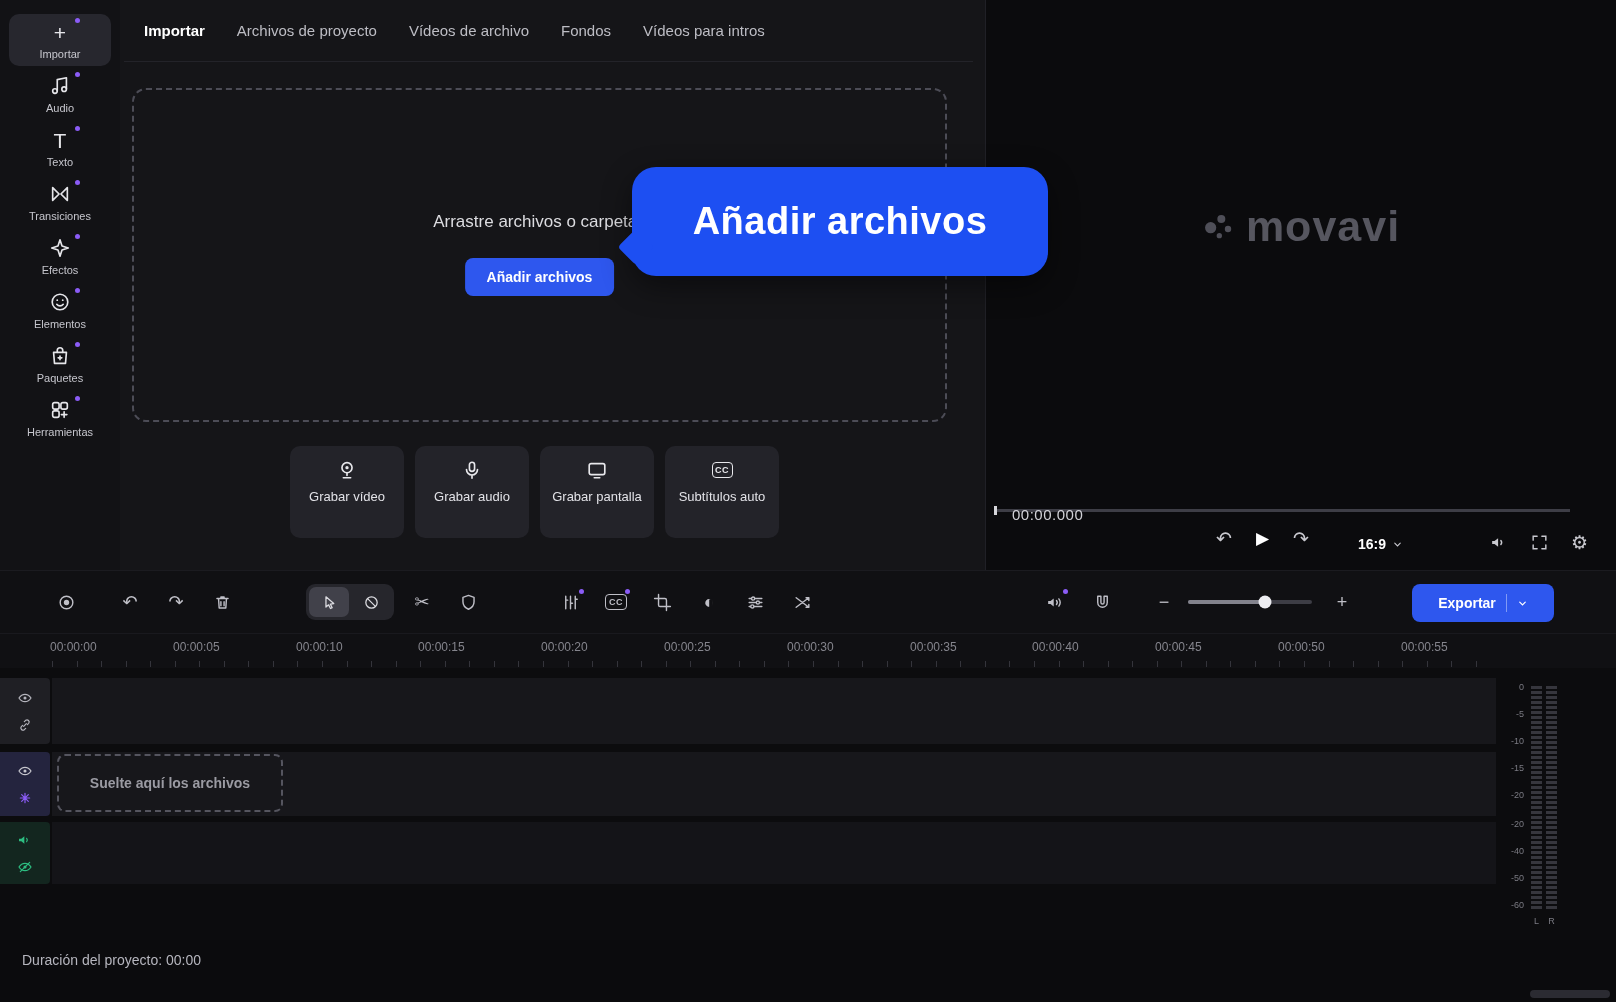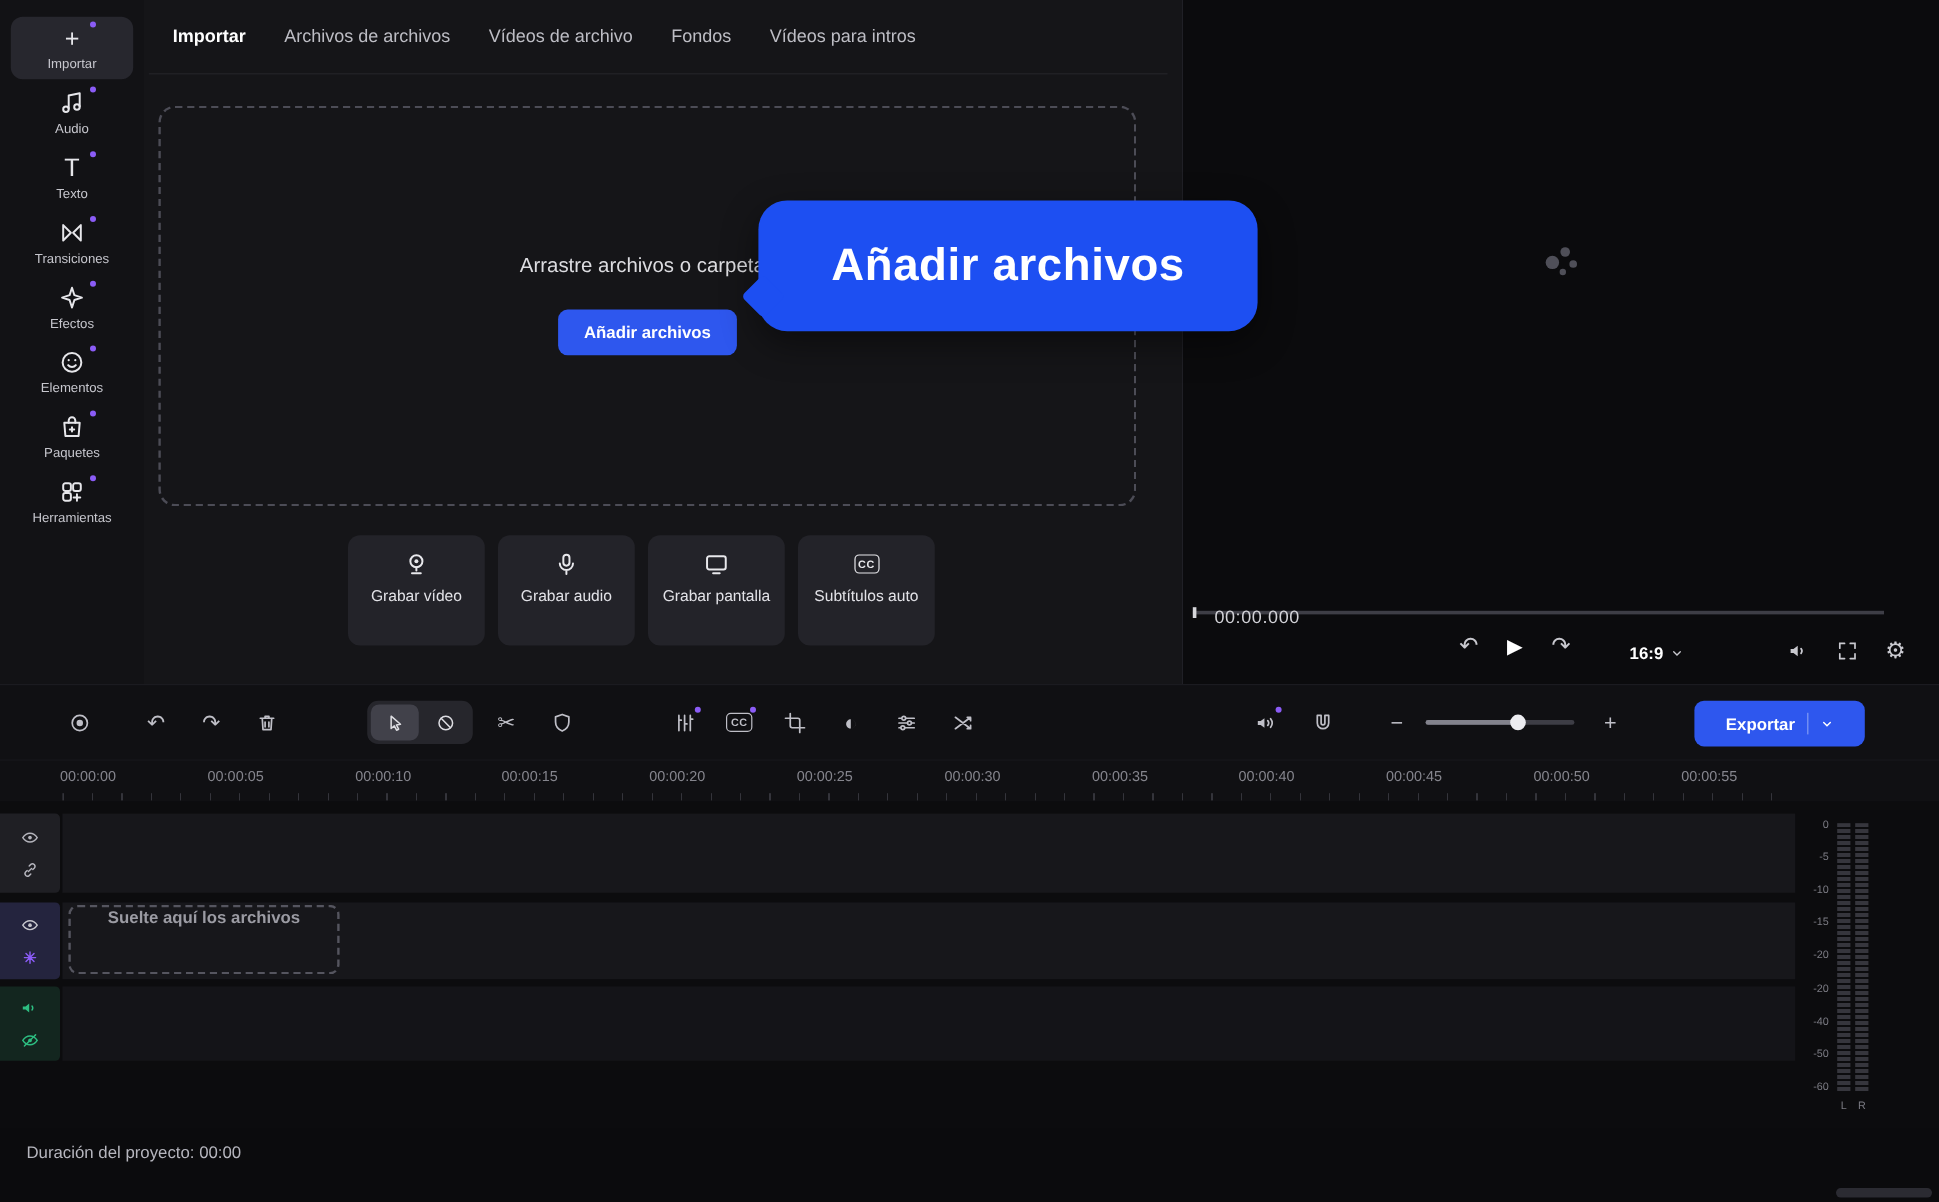--- a/index.html
+++ b/index.html
@@ -85,21 +85,21 @@
   .row1{top:10px;height:66px;width:1496px}
   .row1 .thead{background:#1f1f24;color:#b4b4bc}
   .row1 .tlane{background:#17171b}
   .row2{top:84px;height:64px;width:1496px}
   .row2 .thead{background:#24243e;color:#c6c6cd}
   .row2 .tlane{background:#17171b}
   .row3{top:154px;height:62px;width:1496px}
   .row3 .thead{background:#13261f;color:#2dbd81}
   .row3 .tlane{background:#141418}
   .ico-purple{color:#8b5cf6}
-  .dropzone2{position:absolute;left:5px;top:2px;width:226px;height:58px;border:2px dashed #55555f;border-radius:8px;display:flex;align-items:flex-start;justify-content:center;cursor:pointer}
+  .dropzone2{position:absolute;left:5px;top:2px;width:226px;height:58px;border:2px dashed #55555f;border-radius:8px;display:flex;align-items:center;justify-content:center;cursor:pointer}
   .dropzone2 span{font-size:14px;font-weight:bold;color:#9b9ba3}
 
   
   .meter{position:absolute;left:1500px;top:12px;width:112px;height:256px}
   .mlb{position:absolute;left:0;width:24px;text-align:right;font-size:9px;color:#7b7b83}
   .mbar{position:absolute;top:6px;width:11px;height:224px;background:repeating-linear-gradient(to bottom,#36363d 0,#36363d 3px,#0c0c0e 3px,#0c0c0e 5px)}
   .mch{position:absolute;top:236px;width:11px;text-align:center;font-size:9px;color:#7b7b83}
 
   
   .statusbar{position:absolute;left:0;top:940px;width:1616px;height:62px;background:#0b0b0d}
@@ -189,21 +189,21 @@
           </svg>
           <i class="pdot"></i>
         </span>
       <span class="sb-label">Herramientas</span>
     </div>
   </aside>
 
   <section class="import-panel">
     <nav class="tabs">
       <div class="tab active">Importar</div>
-      <div class="tab">Archivos de archivos</div>
+      <div class="tab">Archivos de proyecto</div>
       <div class="tab">Vídeos de archivo</div>
       <div class="tab">Fondos</div>
       <div class="tab">Vídeos para intros</div>
     </nav>
     <div class="dropzone">
       <div class="dz-text">Arrastre archivos o carpetas</div>
       <button class="dz-btn">Añadir archivos</button>
     </div>
     <div class="record-row">
       <button class="rec-btn">
@@ -251,20 +251,21 @@
     <div class="logo">
       <div class="logo-row">
         <span class="logo-dots icon">
             <svg viewBox="0 0 24 24" fill="currentColor">
               <circle cx="6.5" cy="12.5" r="4.2"></circle>
               <circle cx="14.5" cy="6" r="3"></circle>
               <circle cx="19.5" cy="13.5" r="2.4"></circle>
               <circle cx="13" cy="18.5" r="2"></circle>
             </svg>
           </span>
+        <span class="logo-brand">movavi</span>
       </div>
     </div>
     <div class="scrubber"></div>
     <div class="pv-timecode">00:00.000</div>
     <div class="pv-center">
       <span class="pv-gl">↶</span>
       <span class="pv-gl pv-play">▶</span>
       <span class="pv-gl">↷</span>
     </div>
     <div class="pv-aspect">

